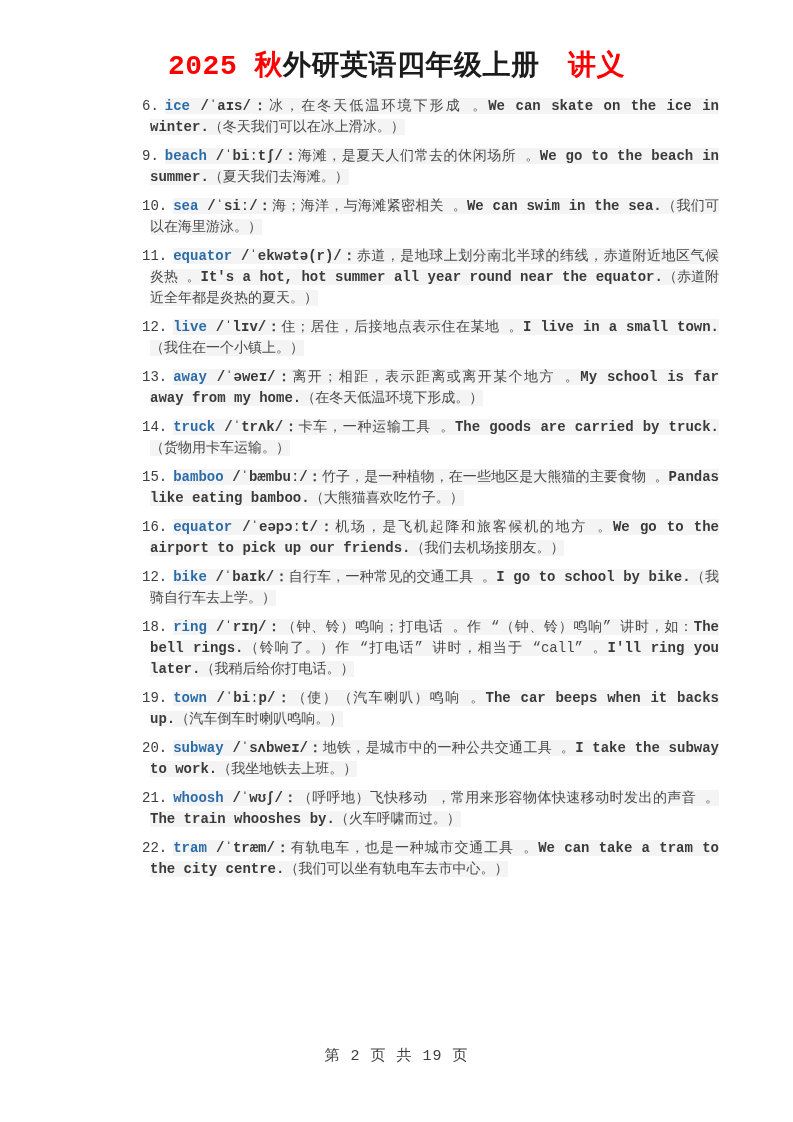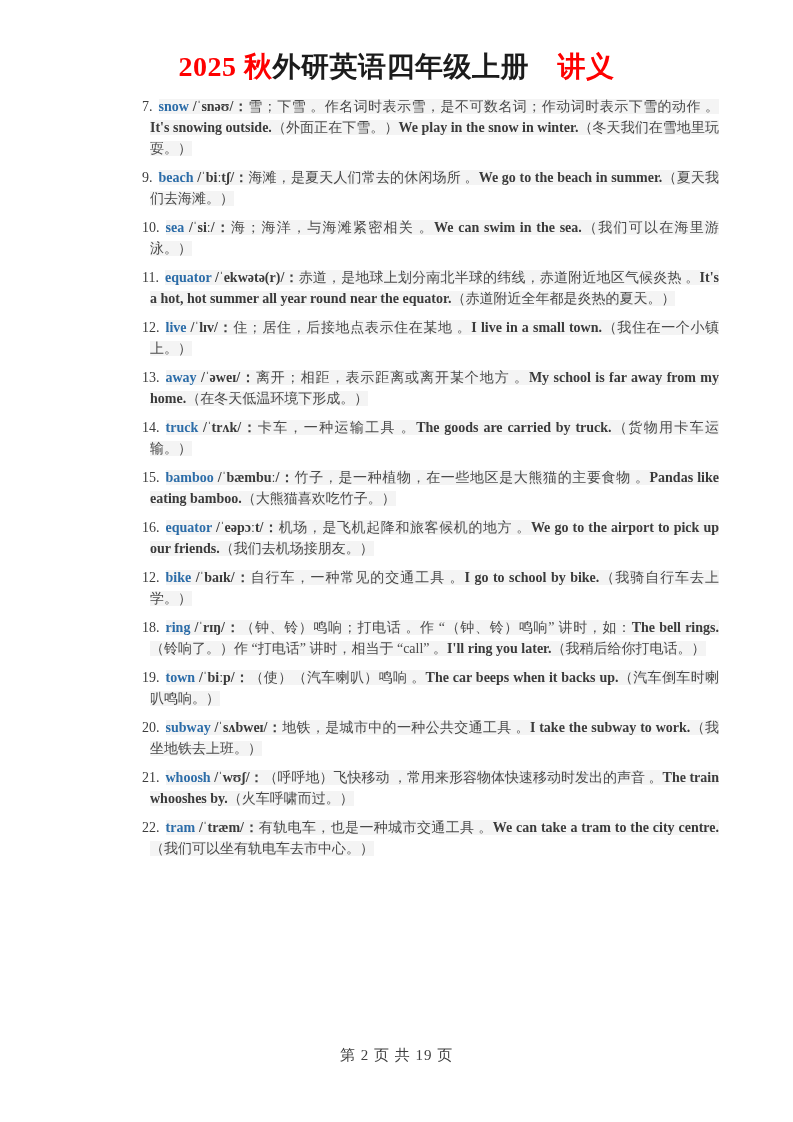--- a/index.html
+++ b/index.html
@@ -1,21 +1,21 @@
 <!DOCTYPE html>
 <html><head>
 <meta charset="utf-8">
 <style>
   html,body{margin:0;padding:0;background:#ffffff;}
   .page{
     position:relative;
     width:793px;height:1122px;
     background:#ffffff;
     overflow:hidden;
-    font-family:Liberation Serif, serif;
+    font-family:Liberation Mono, monospace;
   }
   .doc-title{
     padding-top:50px;
     text-align:center;
     font-size:28px;
     font-weight:700;
     letter-spacing:.5px;
     line-height:34px;
     white-space:nowrap;
   }
@@ -69,21 +69,21 @@
 </head>
 <body>
 
 <div class="page">
 
   <div class="doc-title">
     <span class="red">2025 秋</span><span class="black">外研英语四年级上册</span><span class="red">　讲义</span>
   </div>
 
   <div class="vocab-list">
-      <div class="vocab-item"><span class="num">7.</span><span class="item-body"><span class="word">snow</span><span class="phon"> /ˈsnəʊ/：</span><span class="cn">雪；下雪 。作名词时表示雪，是不可数名词；作动词时表示下雪的动作 。</span><span class="en">It's snowing outside.</span><span class="cn">（外面正在下雪。）</span><span class="en">We play in the snow in winter.</span><span class="cn">（冬天我们在雪地里玩耍。）</span></span></div>
+      <div class="vocab-item"><span class="num">6.</span><span class="item-body"><span class="word">ice</span><span class="phon"> /ˈaɪs/：</span><span class="cn">冰，在冬天低温环境下形成 。</span><span class="en">We can skate on the ice in winter.</span><span class="cn">（冬天我们可以在冰上滑冰。）</span></span></div>
       <div class="vocab-item"><span class="num">9.</span><span class="item-body"><span class="word">beach</span><span class="phon"> /ˈbiːtʃ/：</span><span class="cn">海滩，是夏天人们常去的休闲场所 。</span><span class="en">We go to the beach in summer.</span><span class="cn">（夏天我们去海滩。）</span></span></div>
       <div class="vocab-item"><span class="num">10.</span><span class="item-body"><span class="word">sea</span><span class="phon"> /ˈsiː/：</span><span class="cn">海；海洋，与海滩紧密相关 。</span><span class="en">We can swim in the sea.</span><span class="cn">（我们可以在海里游泳。）</span></span></div>
       <div class="vocab-item"><span class="num">11.</span><span class="item-body"><span class="word">equator</span><span class="phon"> /ˈekwətə(r)/：</span><span class="cn">赤道，是地球上划分南北半球的纬线，赤道附近地区气候炎热 。</span><span class="en">It's a hot, hot summer all year round near the equator.</span><span class="cn">（赤道附近全年都是炎热的夏天。）</span></span></div>
       <div class="vocab-item"><span class="num">12.</span><span class="item-body"><span class="word">live</span><span class="phon"> /ˈlɪv/：</span><span class="cn">住；居住，后接地点表示住在某地 。</span><span class="en">I live in a small town.</span><span class="cn">（我住在一个小镇上。）</span></span></div>
       <div class="vocab-item"><span class="num">13.</span><span class="item-body"><span class="word">away</span><span class="phon"> /ˈəweɪ/：</span><span class="cn">离开；相距，表示距离或离开某个地方 。</span><span class="en">My school is far away from my home.</span><span class="cn">（在冬天低温环境下形成。）</span></span></div>
       <div class="vocab-item"><span class="num">14.</span><span class="item-body"><span class="word">truck</span><span class="phon"> /ˈtrʌk/：</span><span class="cn">卡车，一种运输工具 。</span><span class="en">The goods are carried by truck.</span><span class="cn">（货物用卡车运输。）</span></span></div>
       <div class="vocab-item"><span class="num">15.</span><span class="item-body"><span class="word">bamboo</span><span class="phon"> /ˈbæmbuː/：</span><span class="cn">竹子，是一种植物，在一些地区是大熊猫的主要食物 。</span><span class="en">Pandas like eating bamboo.</span><span class="cn">（大熊猫喜欢吃竹子。）</span></span></div>
       <div class="vocab-item"><span class="num">16.</span><span class="item-body"><span class="word">equator</span><span class="phon"> /ˈeəpɔːt/：</span><span class="cn">机场，是飞机起降和旅客候机的地方 。</span><span class="en">We go to the airport to pick up our friends.</span><span class="cn">（我们去机场接朋友。）</span></span></div>
       <div class="vocab-item"><span class="num">12.</span><span class="item-body"><span class="word">bike</span><span class="phon"> /ˈbaɪk/：</span><span class="cn">自行车，一种常见的交通工具 。</span><span class="en">I go to school by bike.</span><span class="cn">（我骑自行车去上学。）</span></span></div>
       <div class="vocab-item"><span class="num">18.</span><span class="item-body"><span class="word">ring</span><span class="phon"> /ˈrɪŋ/：</span><span class="cn">（钟、铃）鸣响；打电话 。作 “（钟、铃）鸣响” 讲时，如：</span><span class="en">The bell rings.</span><span class="cn">（铃响了。）作 “打电话” 讲时，相当于 “call” 。</span><span class="en">I'll ring you later.</span><span class="cn">（我稍后给你打电话。）</span></span></div>

